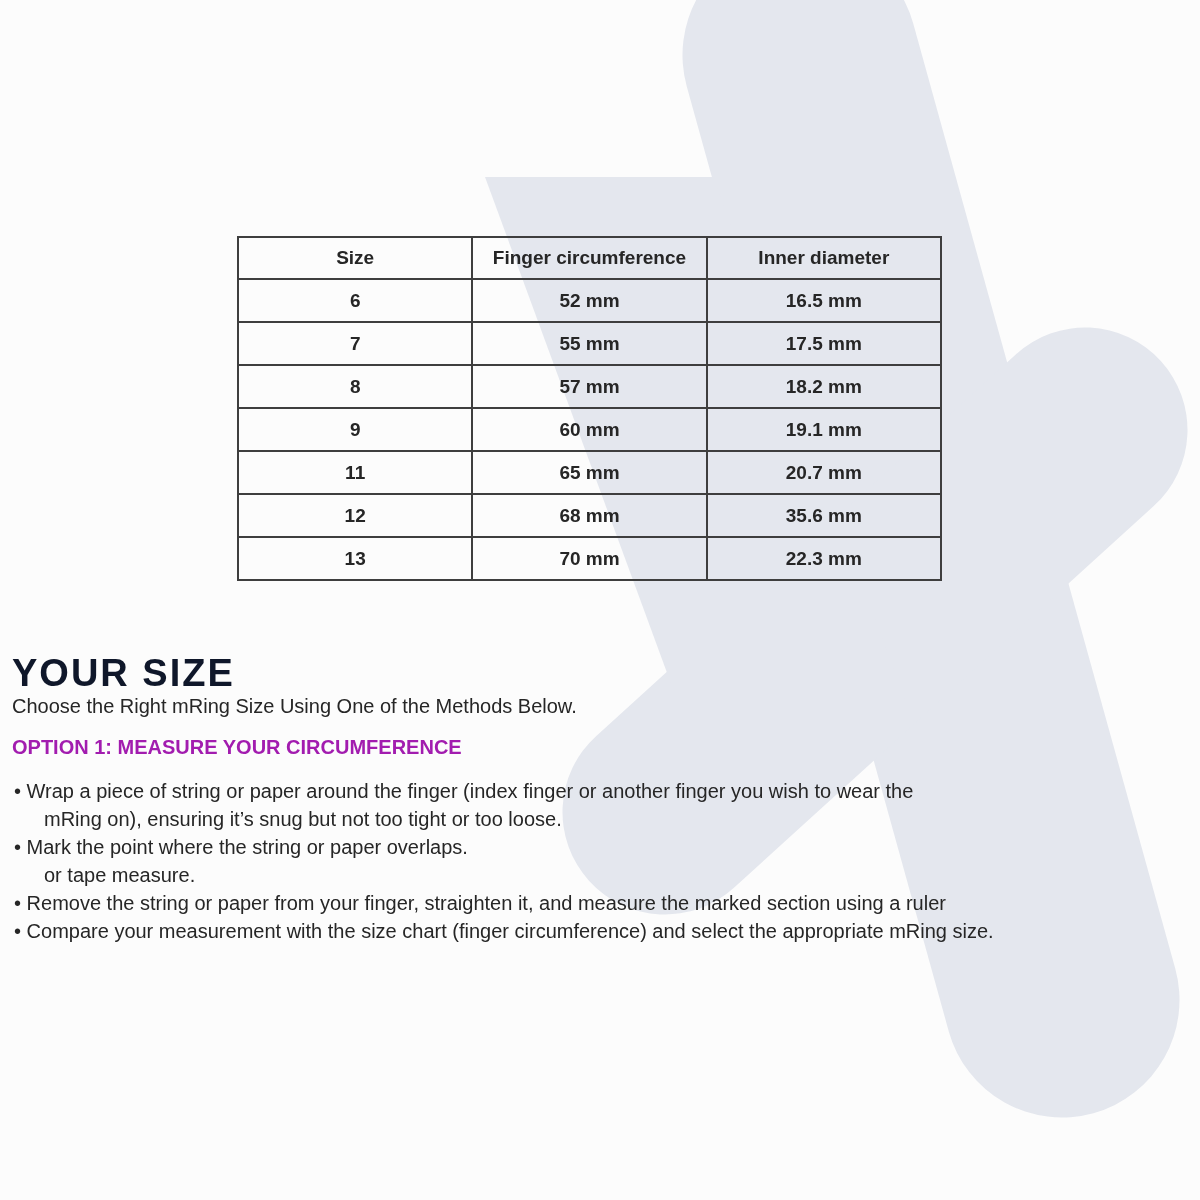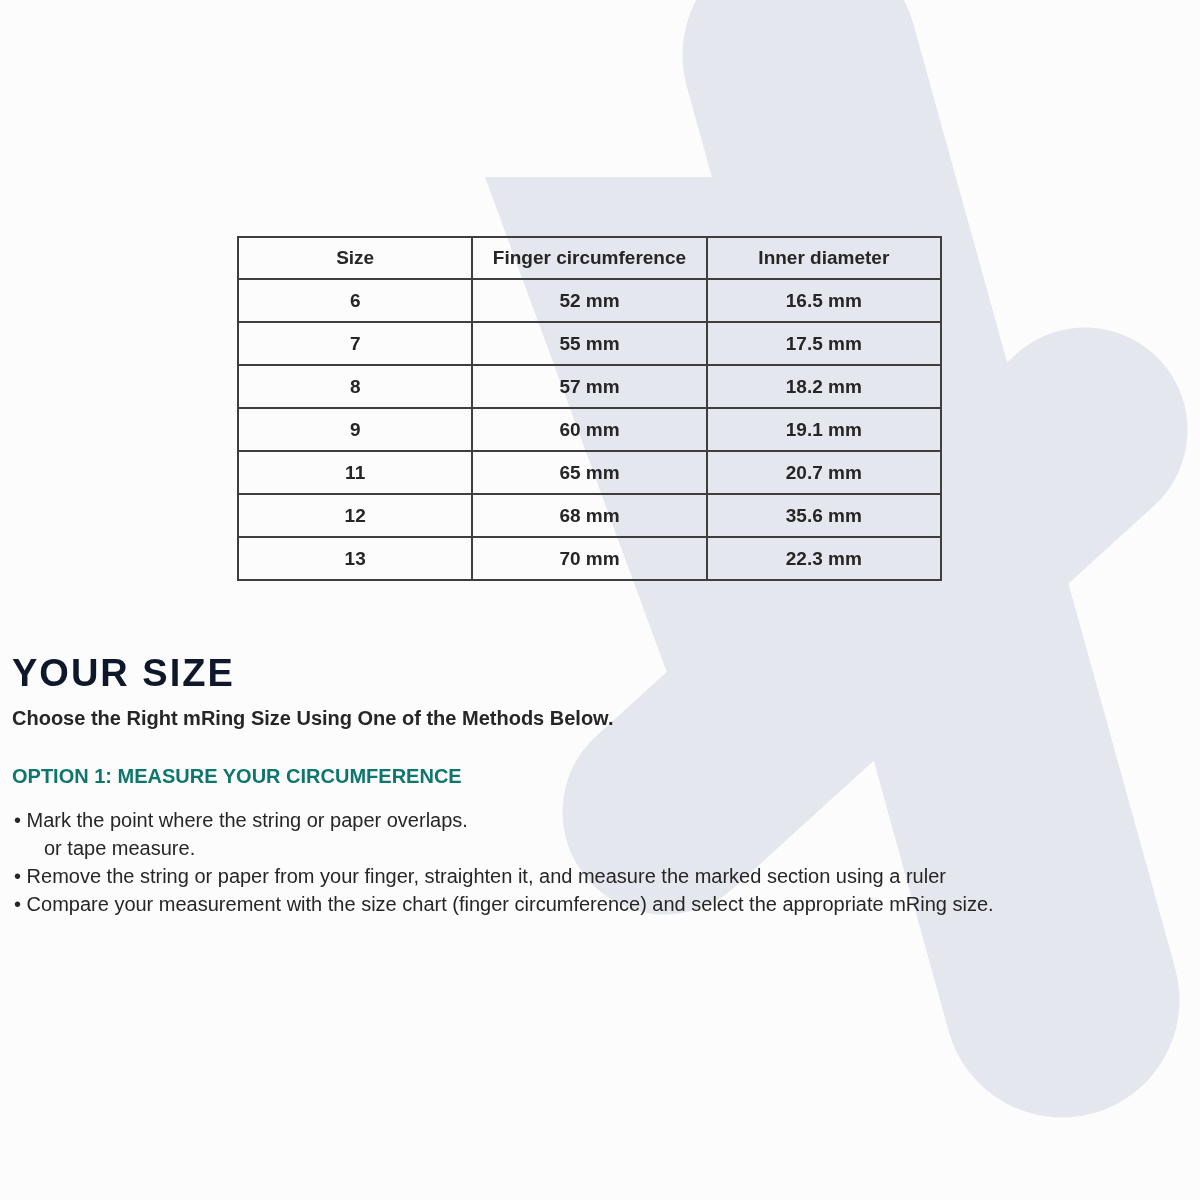--- a/index.html
+++ b/index.html
@@ -48,32 +48,32 @@
   }
   h1.page-title {
     margin: 0;
     font-size: 38px;
     line-height: 42px;
     font-weight: 700;
     letter-spacing: 2px;
     color: #0f172a;
   }
   .subtitle {
-    margin-top: 12px;
+    margin-top: 0;
     font-size: 20px;
     line-height: 24px;
-    font-weight: 700;
+    font-weight: 400;
     color: #262626;
   }
   .option-heading {
-    margin-top: 33px;
+    margin-top: 16px;
     font-size: 20px;
     line-height: 27px;
     font-weight: 700;
-    color: #0f766e;
+    color: #a21caf;
   }
   ul.instructions {
     list-style: none;
     margin: 16px 0 0 0;
     padding: 0;
     font-size: 20px;
     line-height: 28px;
     font-weight: 400;
     color: #262626;
   }
@@ -141,20 +141,24 @@
 </div>
 
 <div class="text-block">
   <h1 class="page-title">YOUR SIZE</h1>
   <div class="subtitle">Choose the Right mRing Size Using One of the Methods Below.</div>
   <div class="option-heading">
     <div>OPTION 1: MEASURE YOUR CIRCUMFERENCE</div>
   </div>
   <ul class="instructions" id="instruction-list">
       <li>
+        <div class="bl first">Wrap a piece of string or paper around the finger (index finger or another finger you wish to wear the</div>
+        <div class="bl cont">mRing on), ensuring it’s snug but not too tight or too loose.</div>
+      </li>
+      <li>
         <div class="bl first">Mark the point where the string or paper overlaps.</div>
       </li>
       <li>
         <div class="bl cont">or tape measure.</div>
         <div class="bl first">Remove the string or paper from your finger, straighten it, and measure the marked section using a ruler</div>
       </li>
       <li>
         <div class="bl first">Compare your measurement with the size chart (finger circumference) and select the appropriate mRing size.</div>
       </li>
     </ul>

